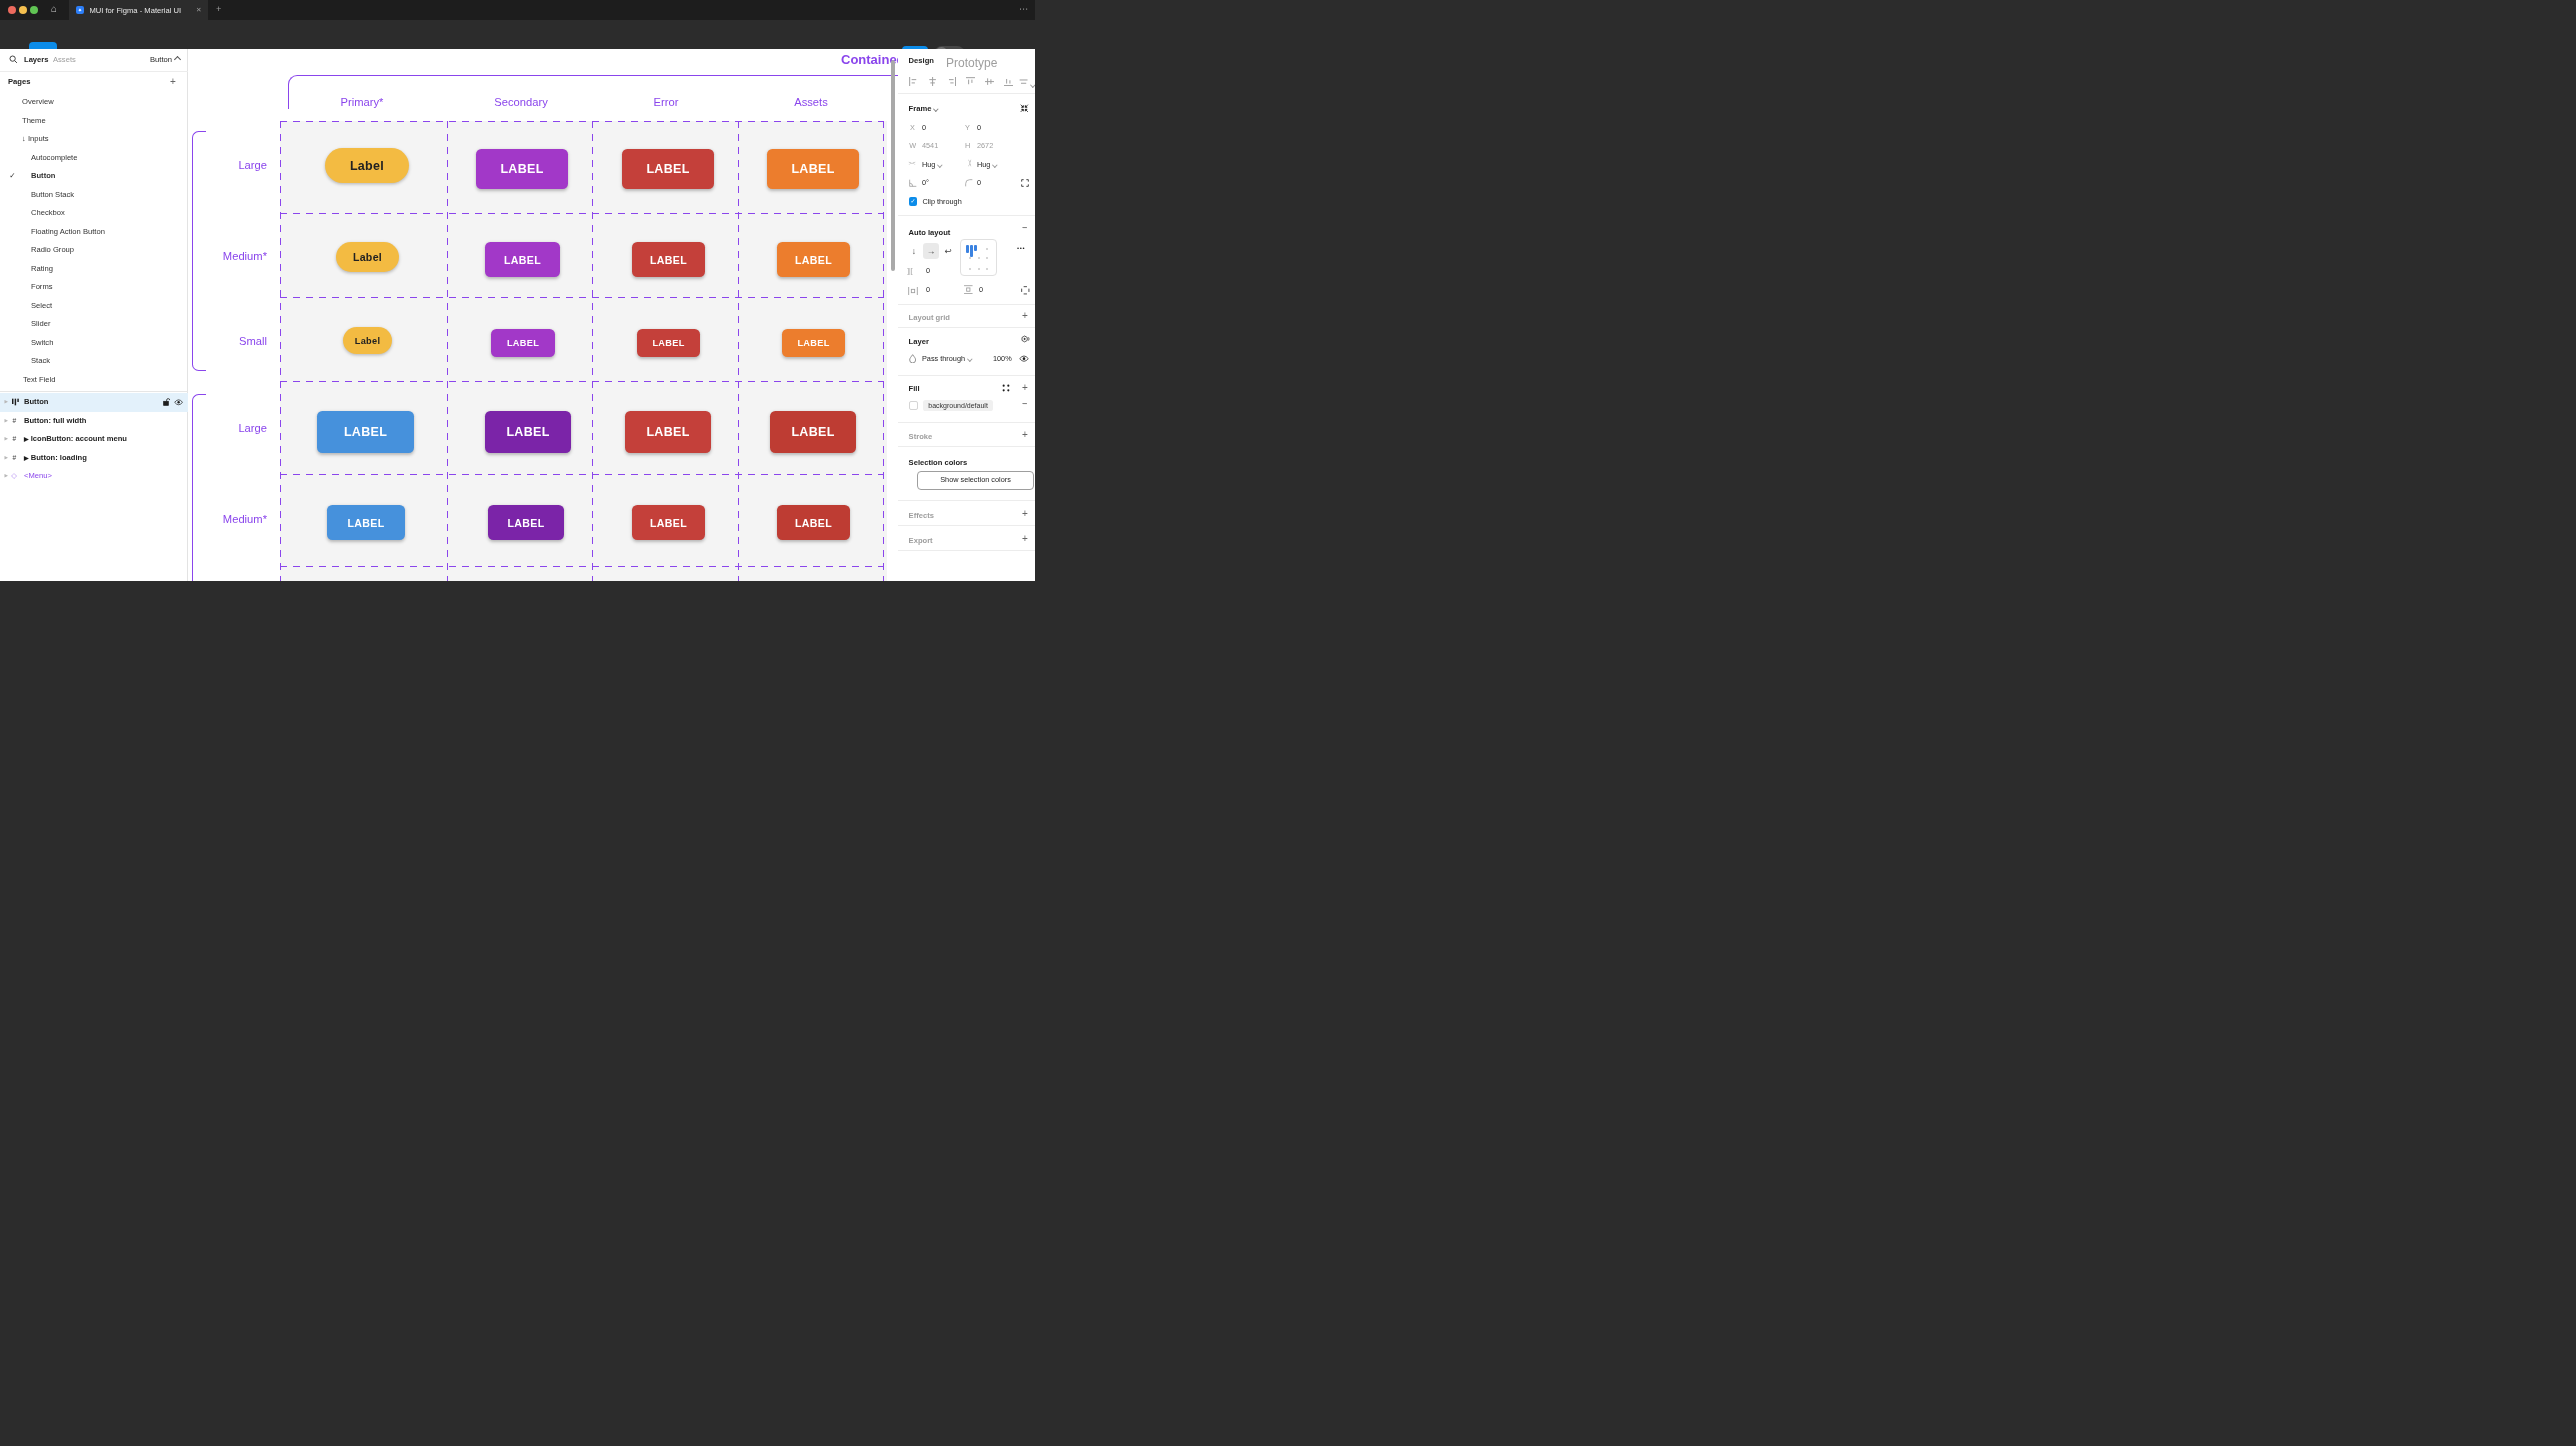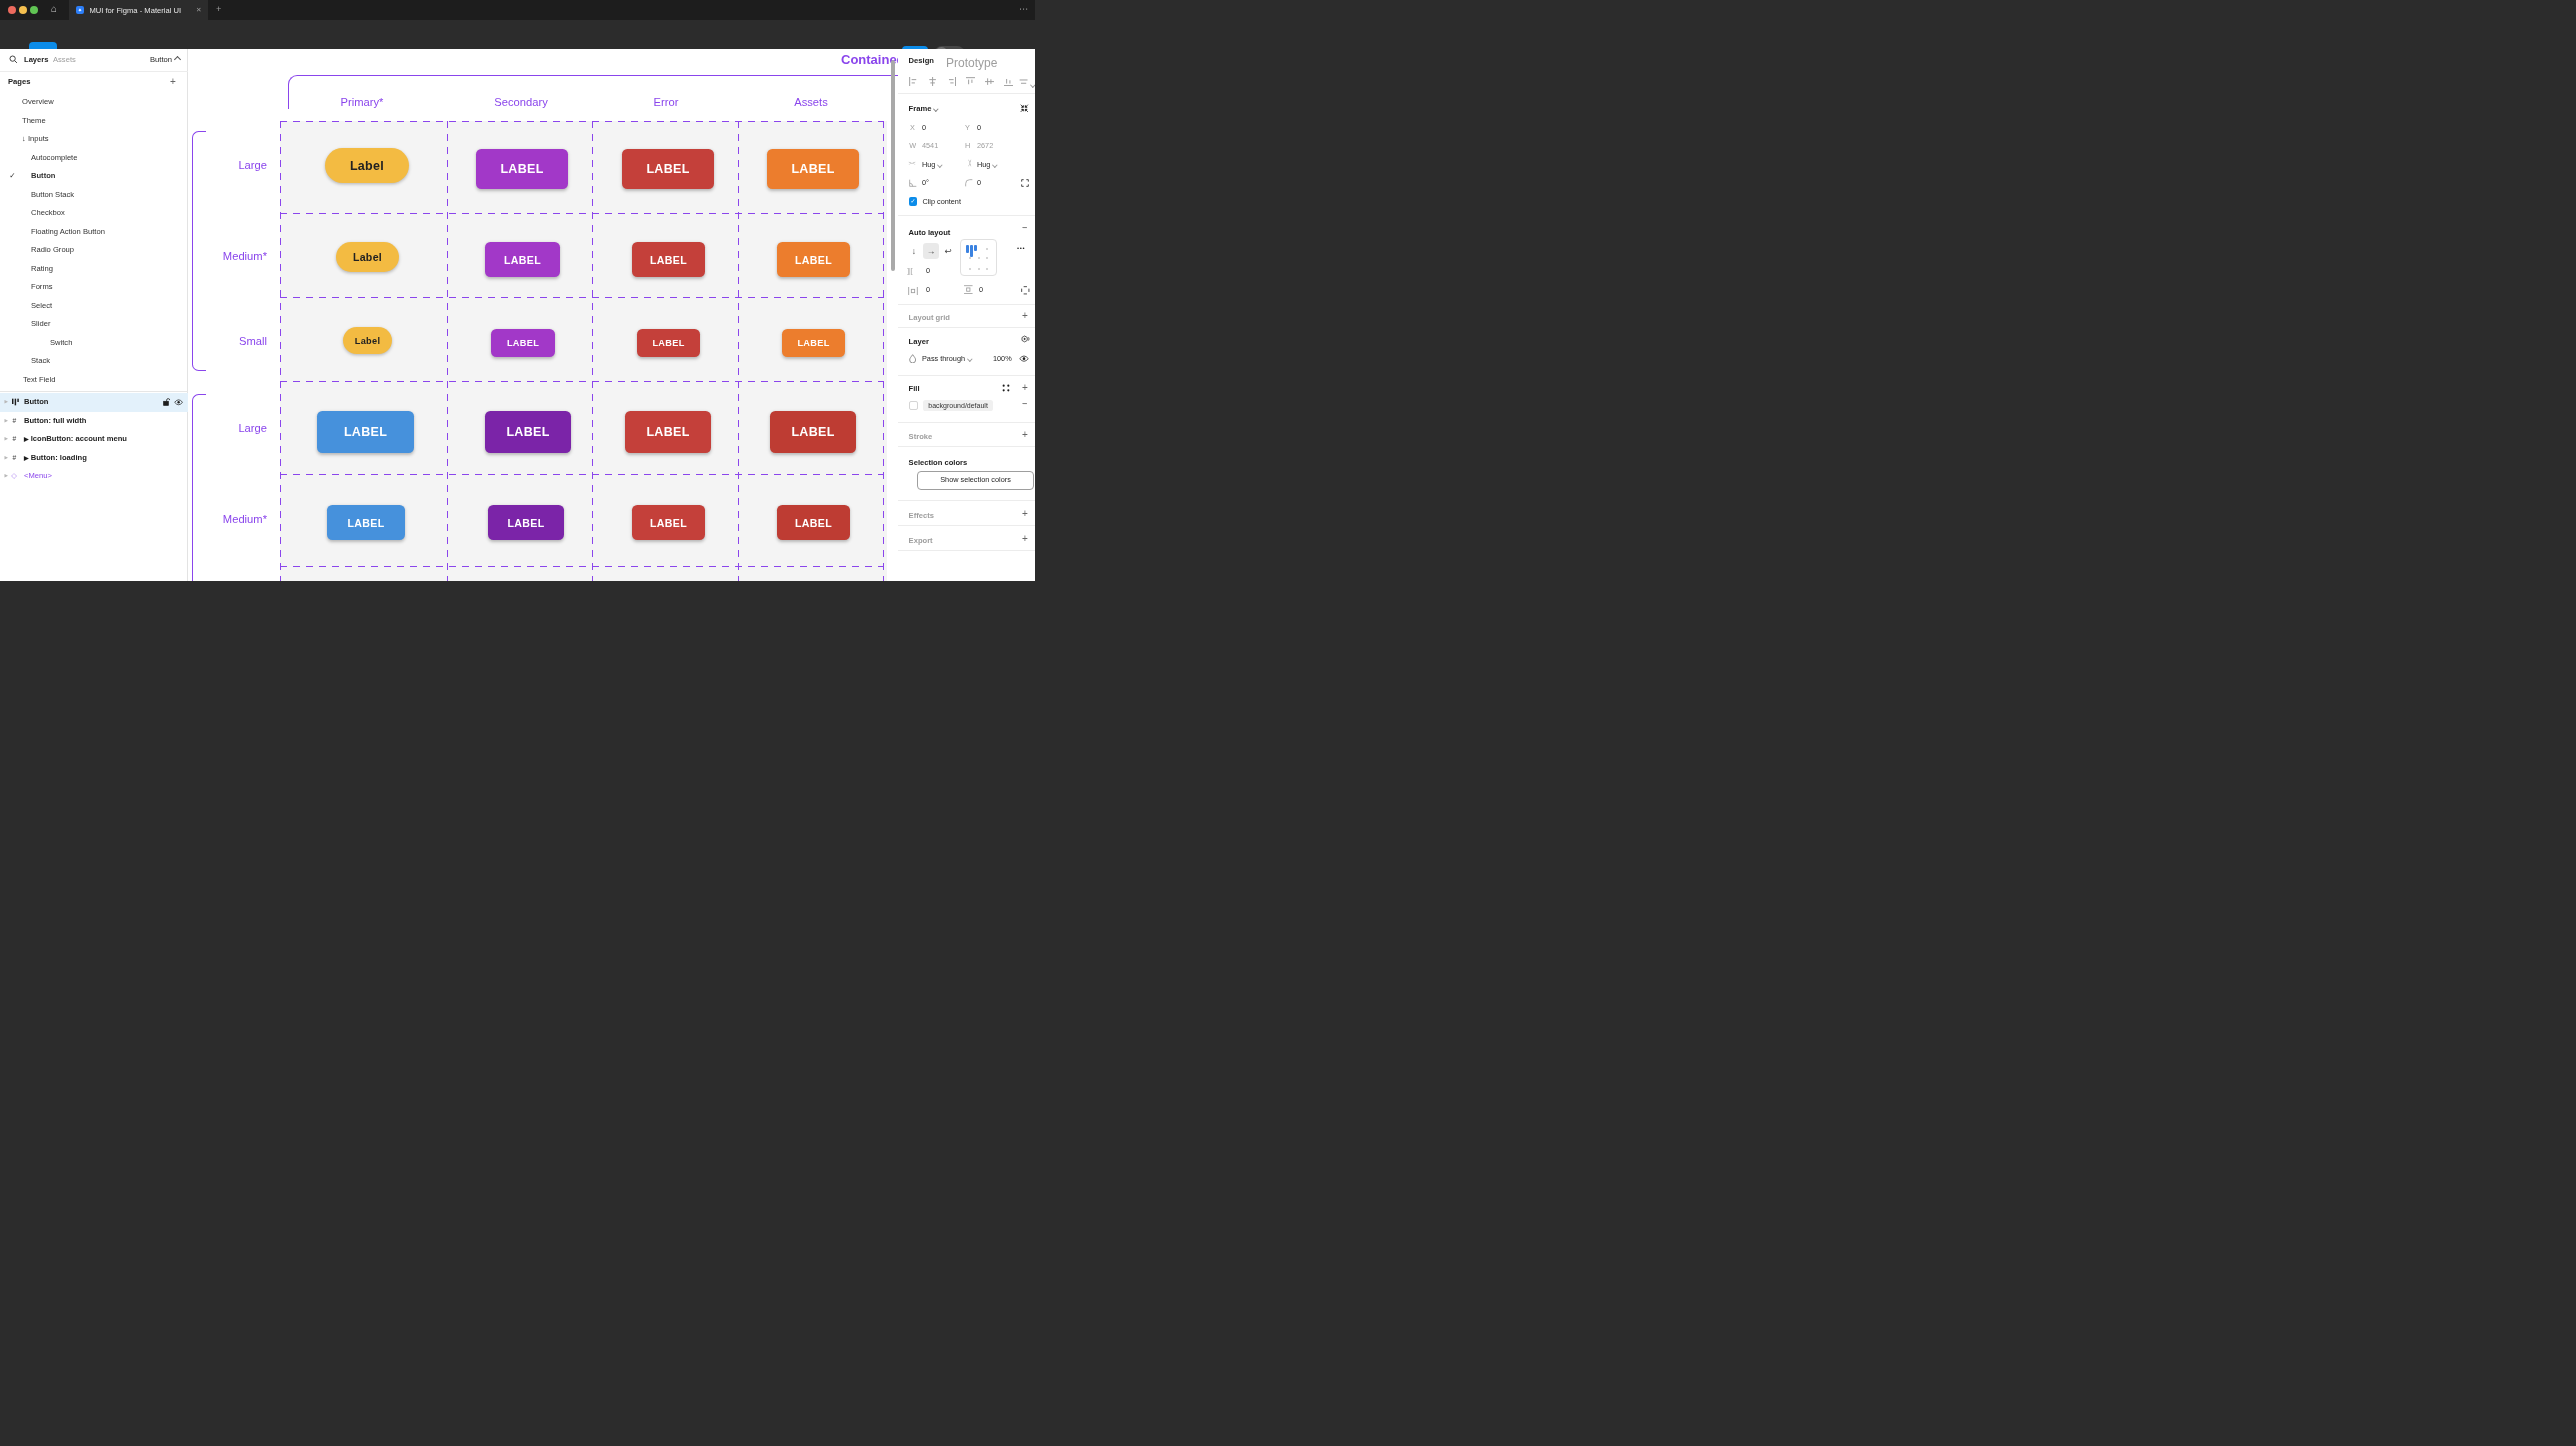--- a/index.html
+++ b/index.html
@@ -173,21 +173,21 @@
       <div class="pageitem" style="padding-left:31px"><span>Autocomplete</span></div>
       <div class="pageitem" style="padding-left:31px;font-weight:bold"><span class="abs" style="left:9.2px;font-weight:normal">✓</span><span>Button</span></div>
       <div class="pageitem" style="padding-left:31px"><span>Button Stack</span></div>
       <div class="pageitem" style="padding-left:31px"><span>Checkbox</span></div>
       <div class="pageitem" style="padding-left:31px"><span>Floating Action Button</span></div>
       <div class="pageitem" style="padding-left:31px"><span>Radio Group</span></div>
       <div class="pageitem" style="padding-left:31px"><span>Rating</span></div>
       <div class="pageitem" style="padding-left:31px"><span>Forms</span></div>
       <div class="pageitem" style="padding-left:31px"><span>Select</span></div>
       <div class="pageitem" style="padding-left:31px"><span>Slider</span></div>
-      <div class="pageitem" style="padding-left:50px"><span>Switch</span></div>
+      <div class="pageitem" style="padding-left:31px"><span>Switch</span></div>
       <div class="pageitem" style="padding-left:31px"><span>Stack</span></div>
       <div class="pageitem" style="padding-left:23px"><span>Text Field</span></div>
     </div>
     <div class="abs" style="left:0;top:342px;width:188px;height:0.7px;background:#E6E6E6"></div>
 
     <div class="abs" style="left:0;top:344px;width:188px">
       <div class="layerrow lr-sel" style="position:relative">
         <span class="abs gchev" style="left:4.6px">▶</span>
         <svg class="abs" style="left:12px;top:5.3px" width="8" height="8" viewBox="0 0 12 12">
             <g fill="#1E1E1E">
@@ -381,21 +381,21 @@
     <span class="abs val" style="left:79px;top:129px">0</span>
     <svg class="abs" style="left:123px;top:130px" width="8" height="8" viewBox="0 0 12 12">
         <g stroke="#1E1E1E" stroke-width="1.2" fill="none">
           <path d="M1 4 V1 H4"></path>
           <path d="M8 1 H11 V4"></path>
           <path d="M11 8 V11 H8"></path>
           <path d="M4 11 H1 V8"></path>
         </g>
       </svg>
     <div class="abs" id="clipbox" style="left:10.6px;top:148px">✓</div>
-    <span class="abs val" style="left:24.4px;top:148px">Clip content</span>
+    <span class="abs val" style="left:24.4px;top:148px">Clip through</span>
     <div class="abs divider" style="top:166px"></div>
 
     <span class="abs sechead" style="left:10.6px;top:179px">Auto layout</span>
     <span class="abs minus" style="left:124px;top:174px">−</span>
     <div class="abs dirbtn" style="left:8px;top:194px">↓</div>
     <div class="abs dirbtn dirsel" style="left:25px;top:194px">→</div>
     <div class="abs dirbtn" style="left:42px;top:194px">↩</div>
     <span class="abs vlab" style="left:9.2px;top:218px;font-size:6.6px">]|[</span>
     <span class="abs val" style="left:28px;top:217px">0</span>
     <div class="abs" id="alwidget" style="left:62px;top:190px">

